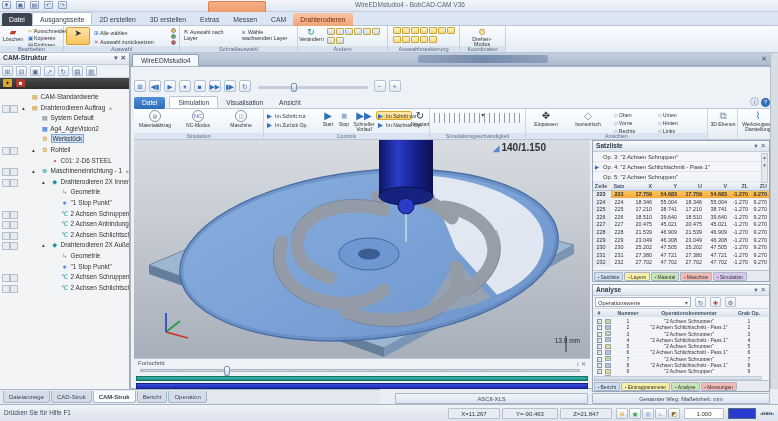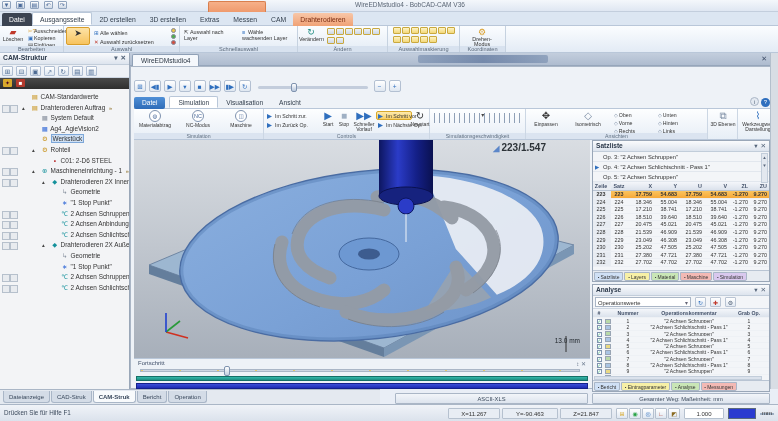--- a/index.html
+++ b/index.html
@@ -558,21 +558,21 @@
       <circle cx="272" cy="66" r="8" fill="#2b3cc8" stroke="#0d1660" stroke-width="1"></circle>
       <line x1="272" y1="74" x2="272" y2="102" stroke="#f0f3f8" stroke-width="1"></line>
 
       <g stroke-width="1.6">
         <line x1="32" y1="192" x2="54" y2="198" stroke="#d03020"></line>
         <line x1="32" y1="192" x2="46" y2="181" stroke="#2a9a3a"></line>
         <line x1="32" y1="192" x2="32" y2="173" stroke="#2040d0"></line>
       </g>
       <line x1="432" y1="196" x2="432" y2="212" stroke="#333" stroke-width="1"></line>
     </svg>
-    <div id="blockinfo">223/1.547</div>
+    <div id="blockinfo">140/1.150</div>
     <div id="depthlabel">13.0 mm</div>
   </div>
 
   <div id="fortschritt" class="abs">
     <span id="fs-label">Fortschritt</span>
     <span id="fs-icons">↕ ✕</span>
     <div id="fs-track">
         <div id="fs-thumb"></div>
       </div>
   </div>

